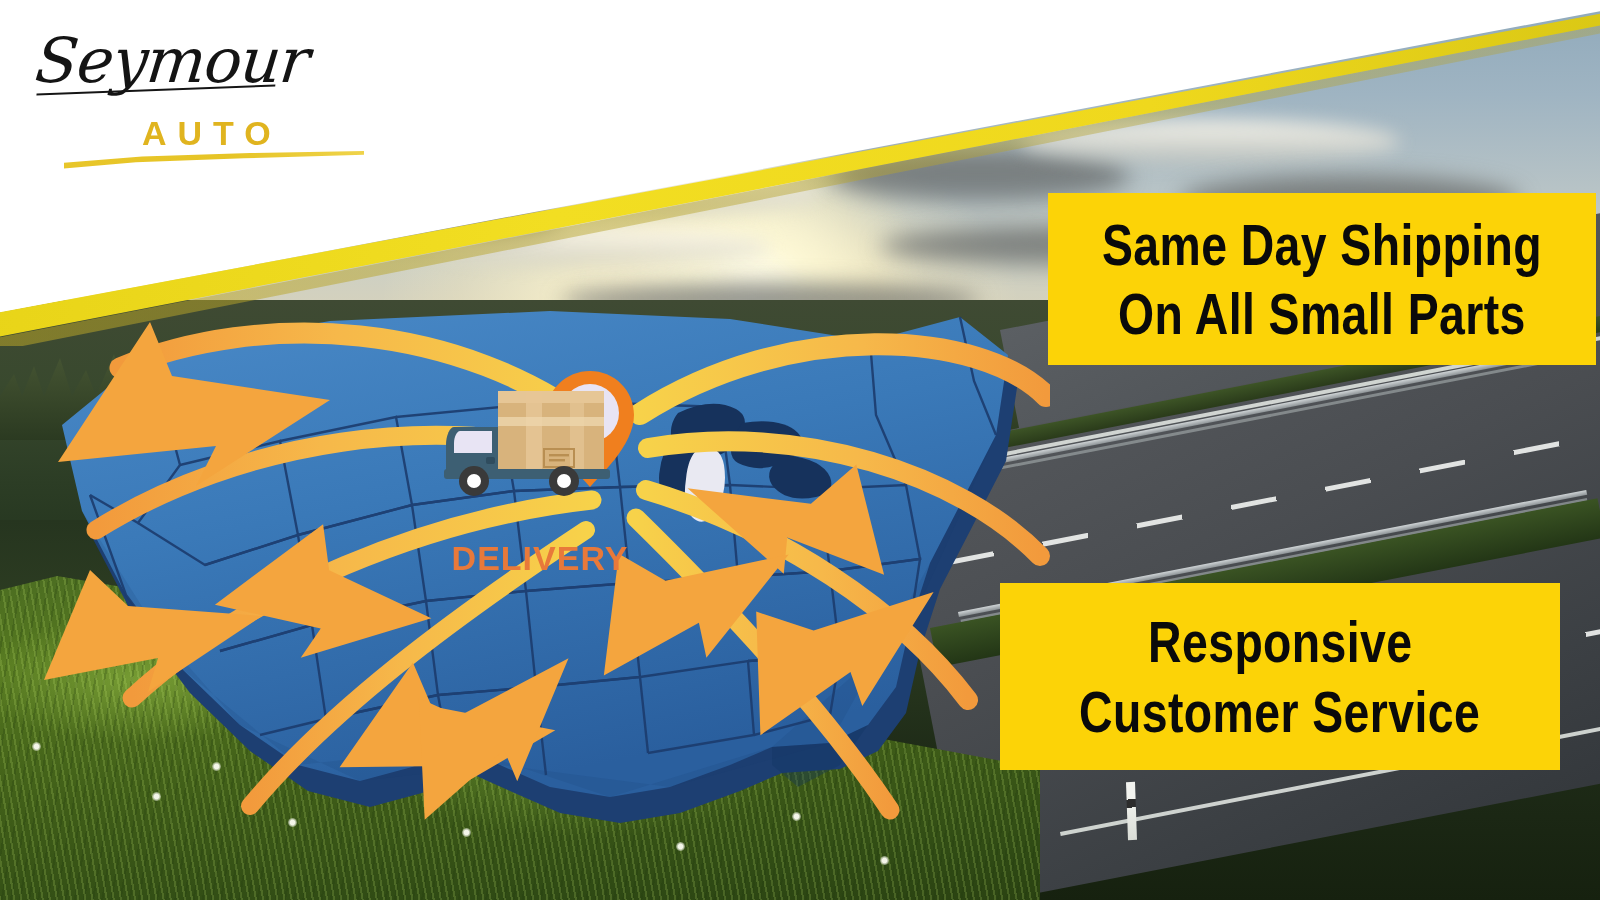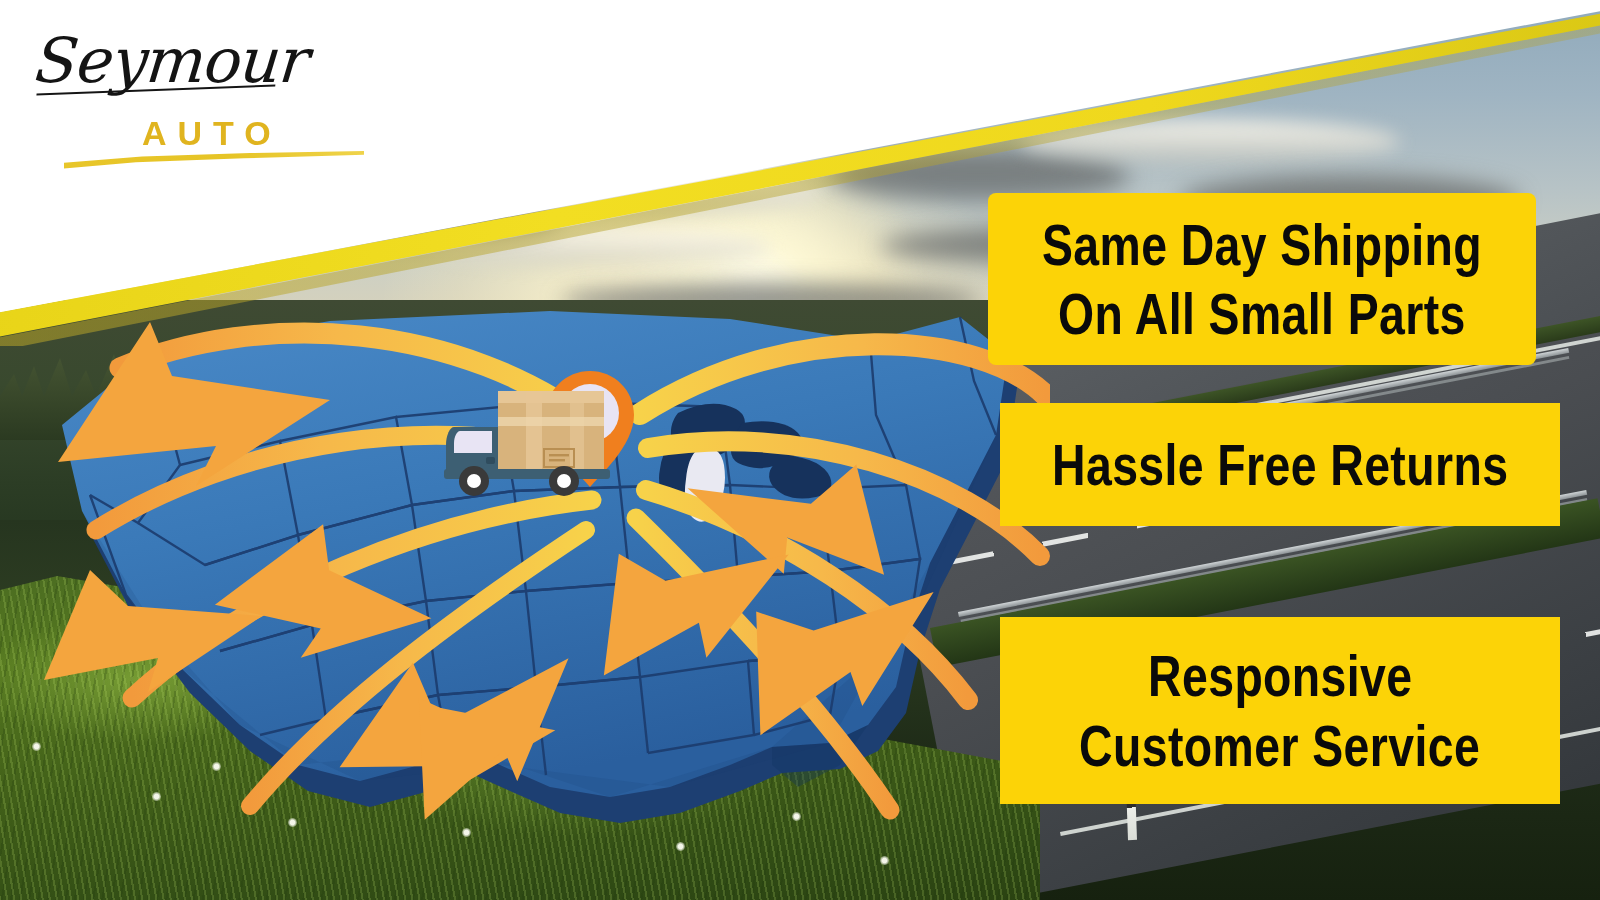--- a/index.html
+++ b/index.html
@@ -178,25 +178,25 @@
   }
   .fbox span {
     display:block;
     font-family:"Liberation Sans Narrow","Liberation Sans", sans-serif;
     font-weight:700;
     line-height:1.02;
     transform:scaleX(.80);
     white-space:nowrap;
     letter-spacing:.5px;
   }
-  #fbox-1 { left:988px; top:193px;  width:548px; height:172px;border-radius:8px; }
+  #fbox-1 { left:1048px; top:193px;  width:548px; height:172px; }
   #fbox-1 span { font-size:58px; }
   #fbox-2 { left:1000px; top:403px;  width:560px; height:123px; }
   #fbox-2 span { font-size:58px; }
-  #fbox-3 { left:1000px; top:583px;  width:560px; height:187px;margin-top:34px; }
+  #fbox-3 { left:1000px; top:583px;  width:560px; height:187px; }
   #fbox-3 span { font-size:58px; }
   .fbox .ln2 { margin-top:10px; }
 </style>
 </head>
 <body>
 
 <div id="stage">
 
   <div class="photo">
 
@@ -419,39 +419,37 @@
         <path fill="#3d5f73" d="M14,62 h44 v46 h-52 v-28 c0,-10 4,-18 8,-18 Z"></path>
         <path fill="#e8e4f4" d="M20,66 h32 v22 h-38 v-10 c0,-6 3,-12 6,-12 Z"></path>
         <rect x="46" y="92" width="9" height="7" rx="2" fill="#2f4c5e"></rect>
         <rect x="4" y="104" width="166" height="10" rx="3" fill="#3d5f73"></rect>
         <circle cx="34" cy="116" r="15" fill="#3a3a3a"></circle>
         <circle cx="34" cy="116" r="7" fill="#ffffff"></circle>
         <circle cx="124" cy="116" r="15" fill="#3a3a3a"></circle>
         <circle cx="124" cy="116" r="7" fill="#ffffff"></circle>
       </g>
     </svg>
+    <div class="nw-line2">DELIVERY</div>
   </div>
 
   <div class="yellow-swoosh-soft"></div>
   <div class="white-wedge"></div>
   <div class="yellow-swoosh"></div>
 
   <div class="logo">
     <div class="logo-underswoosh"></div>
     <div class="logo-script">Seymour</div>
     <div class="logo-auto">AUTO</div>
   </div>
 
   <div class="fbox" id="fbox-1">
     <span>Same Day Shipping</span>
     <span class="ln2">On All Small Parts</span>
   </div>
 
-  <div class="fbox" id="fbox-2">
-    <span>Hassle Free Returns</span>
-  </div>
 
   <div class="fbox" id="fbox-3">
     <span>Responsive</span>
     <span class="ln2">Customer Service</span>
   </div>
 
 </div>
 
 </body></html>

